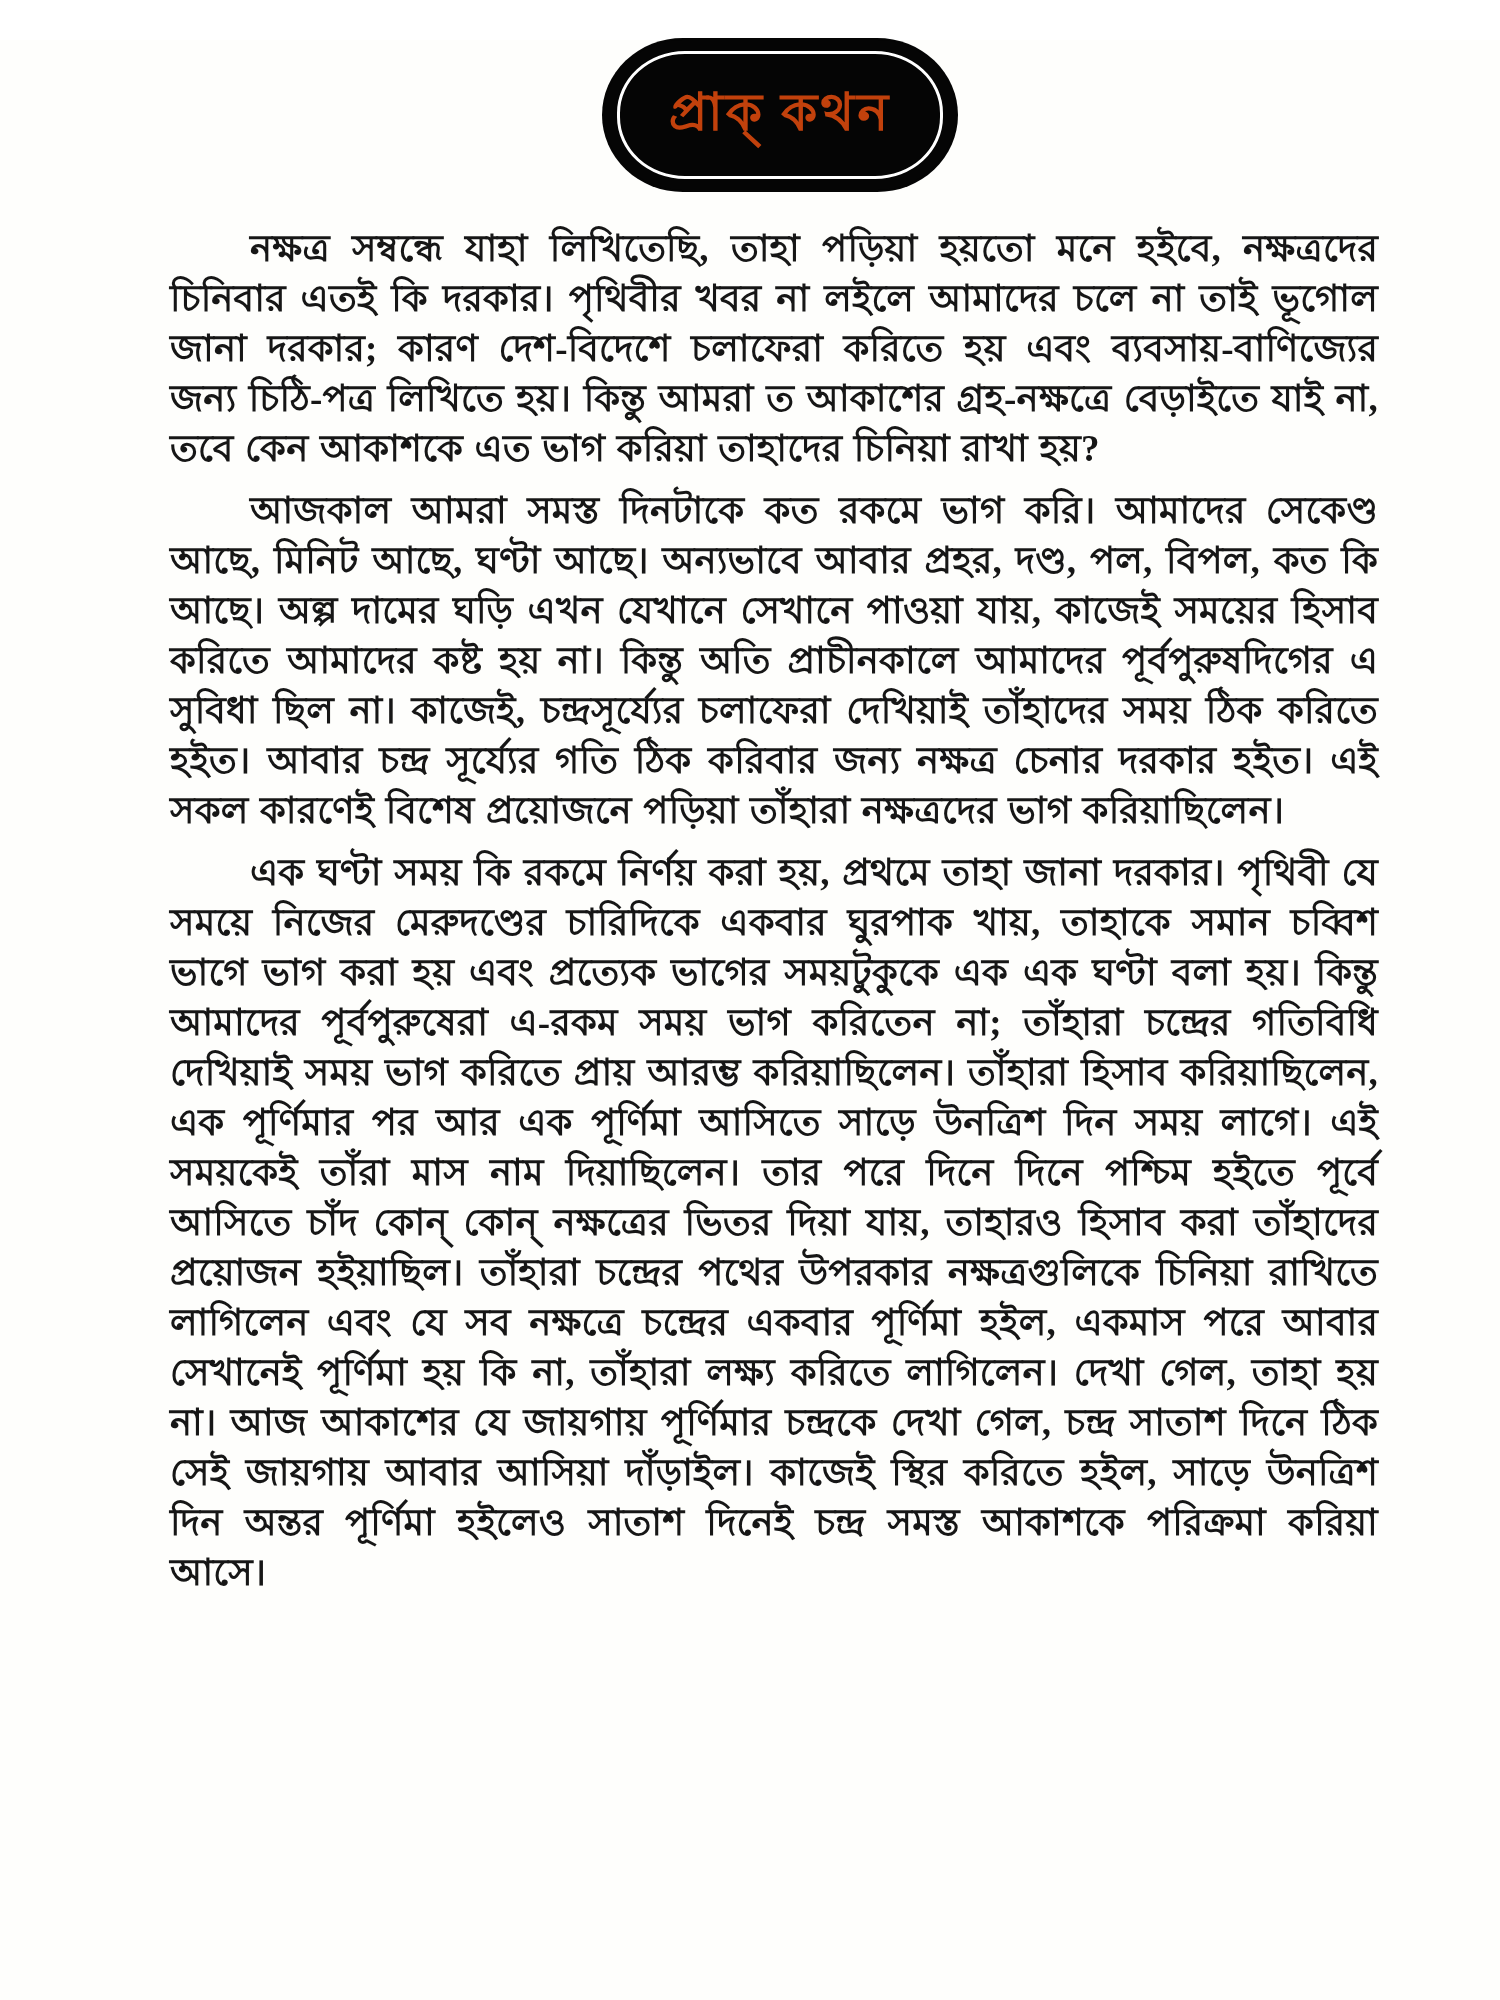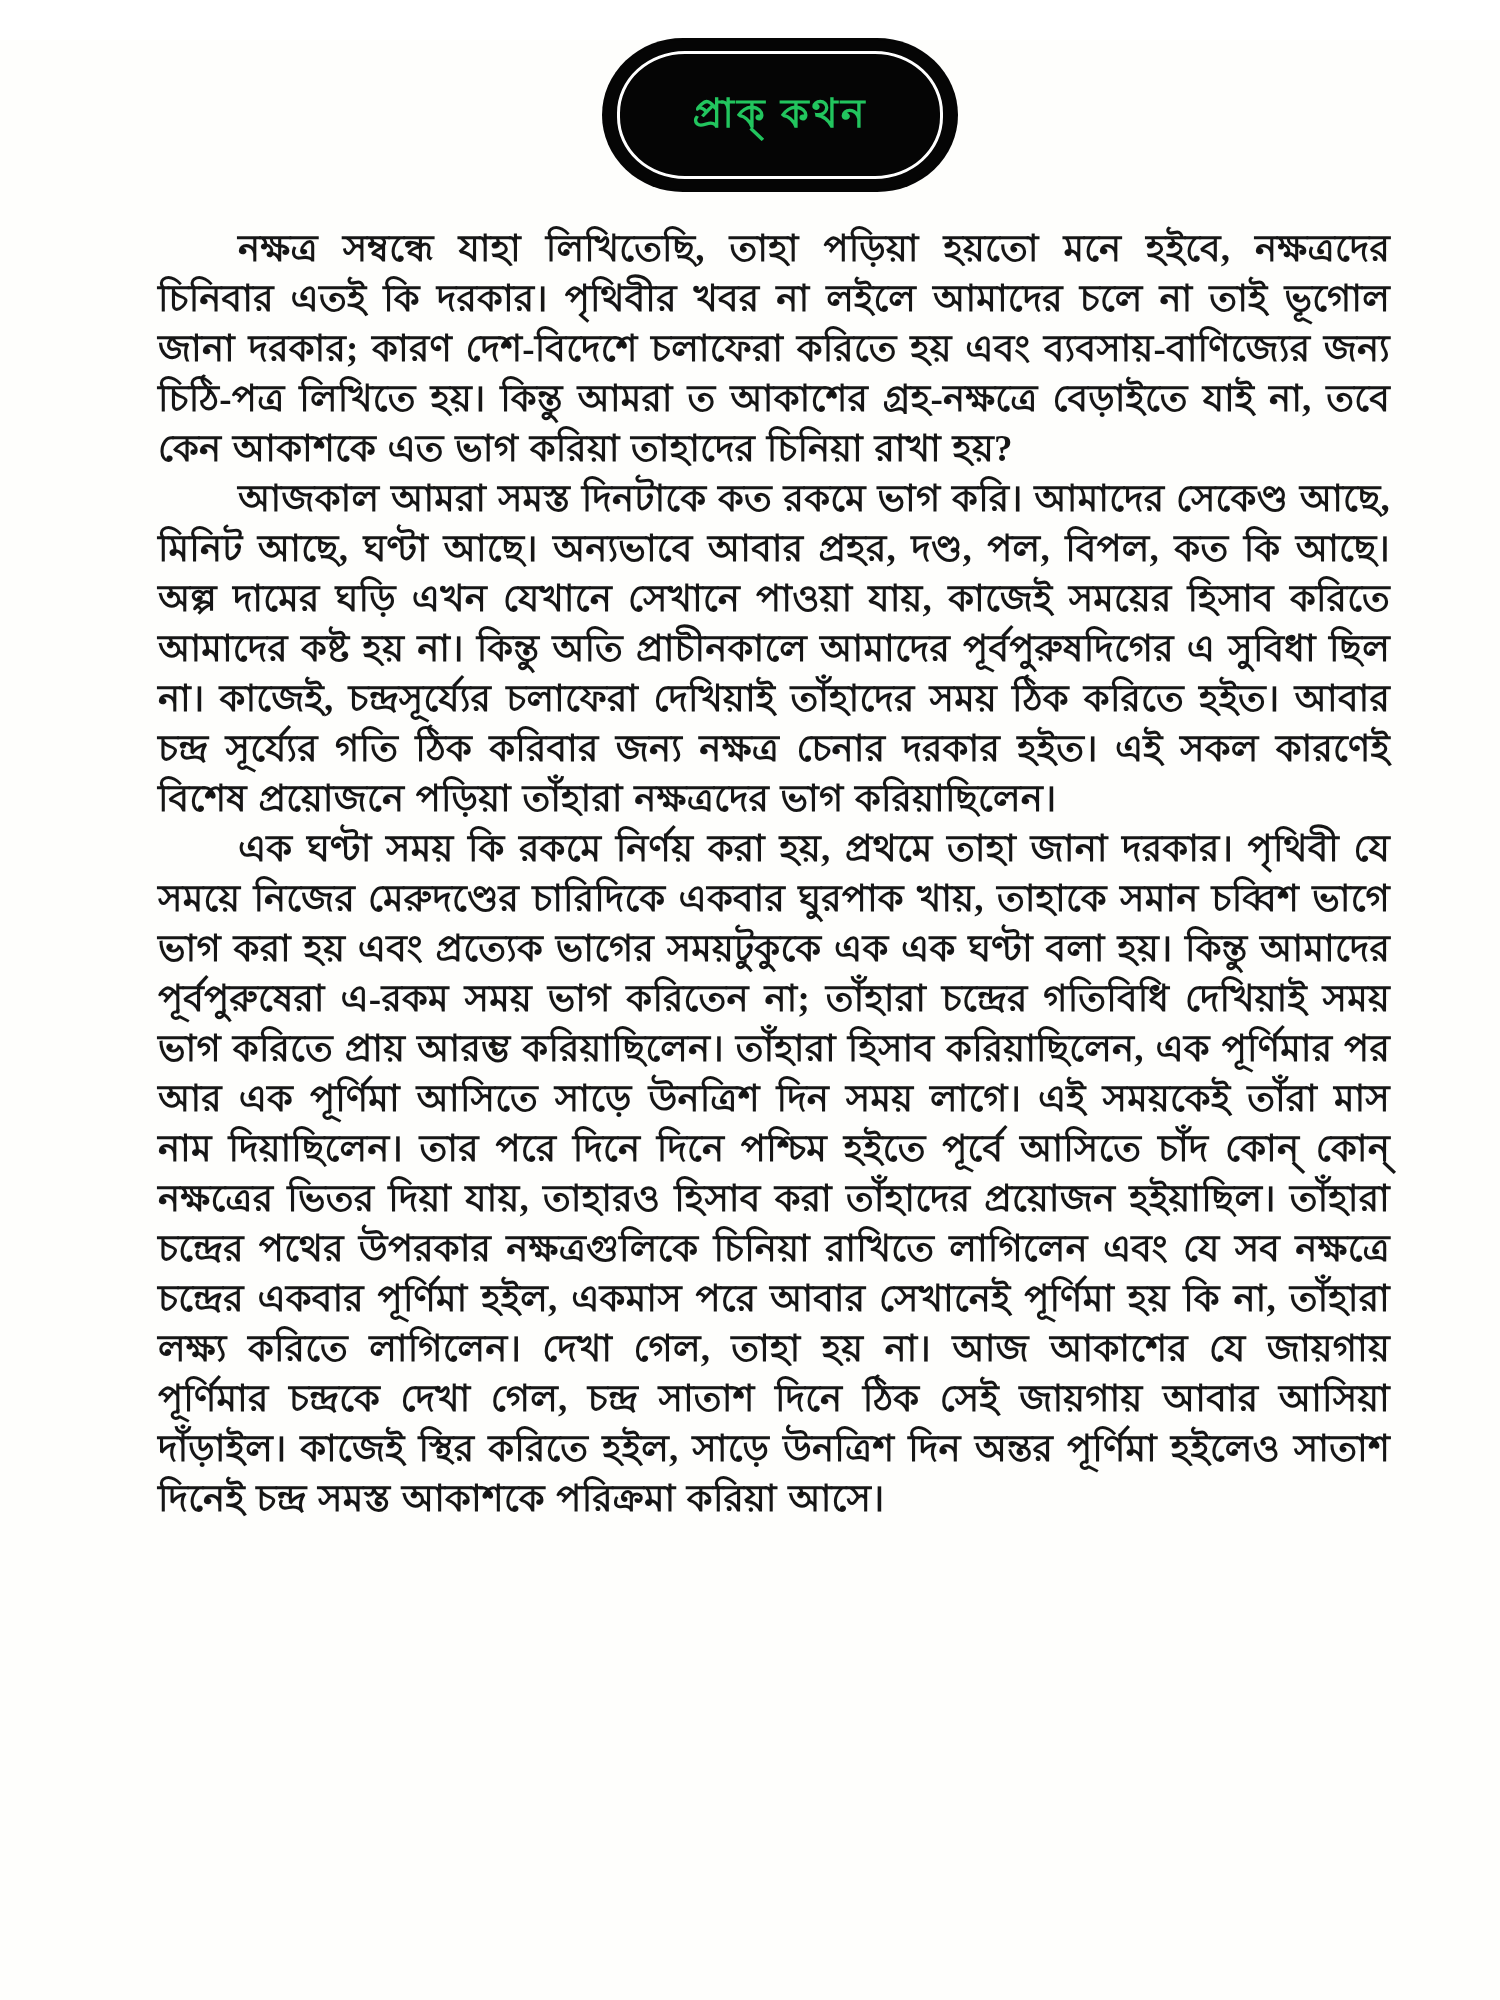--- a/index.html
+++ b/index.html
@@ -36,37 +36,37 @@
     left: 13px;
     right: 13px;
     bottom: 11px;
     border: 3px solid #ffffff;
     border-radius: 68px / 62px;
     display: flex;
     align-items: center;
     justify-content: center;
   }
   .badge-text {
-    color: #22c55e;
-    font-size: 40px;
+    color: #c2410c;
+    font-size: 52px;
     font-weight: bold;
     letter-spacing: 3px;
     white-space: nowrap;
   }
   
   .content {
     padding: 0 110px 0 158px;
     font-size: 37px;
     line-height: 50px;
     text-align: justify;
     letter-spacing: 0.2px;
     word-spacing: 2px;
   }
   .content p {
-    margin: 0;
+    margin: 12px;
     padding: 0;
     text-indent: 80px;
     font-weight: 600;
   }
 </style>
 </head>
 <body>
 
 <div class="page">
 

